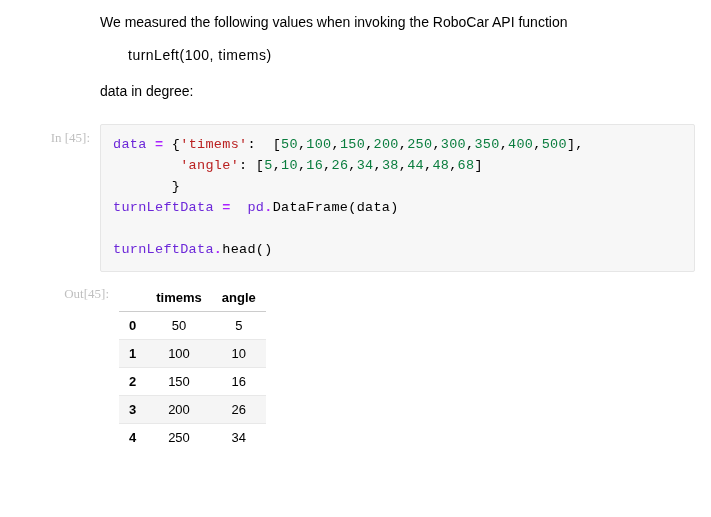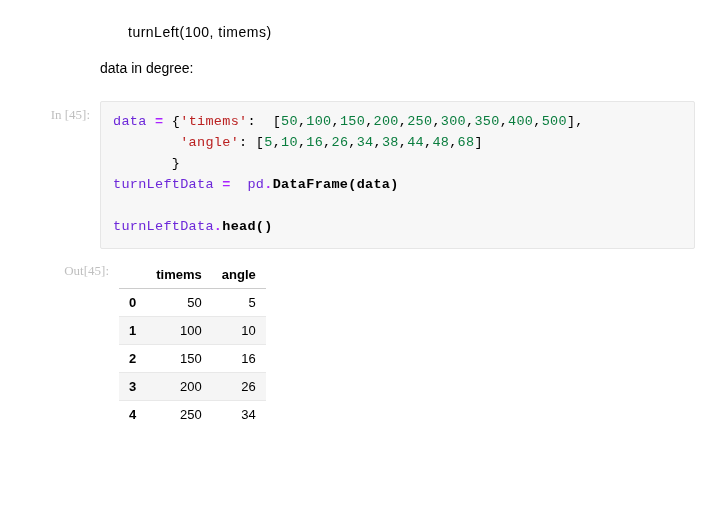--- a/index.html
+++ b/index.html
@@ -58,21 +58,21 @@
     font-family: Menlo, Monaco, "Courier New", monospace;
     font-size: 13.5px;
     line-height: 1.55;
     white-space: pre;
     letter-spacing: 0.3px;
   }
   .c-op { color: #aa22ff; font-weight: bold; }
   .c-str { color: #ba2121; }
   .c-num { color: #0a7d3e; }
   .c-name { color: #6d28d9; }
-  .c-func { color: #000; font-weight: bold; }
+  .c-func { color: #000; }
   .c-dot { color: #aa22ff; font-weight: bold; }
 
   .out-table {
     font-size: 13px;
     border-collapse: collapse;
     margin-top: 4px;
   }
   .out-table th, .out-table td {
     padding: 6px 10px;
     text-align: right;
@@ -90,36 +90,38 @@
     border-right: none;
   }
   .out-table tbody tr:nth-child(even) {
     background: #f5f5f5;
   }
   .out-table tbody tr:nth-child(odd) {
     background: #fff;
   }
   .out-table td, .out-table th {
     border: none;
+    text-align: center;
   }
   .out-table thead th {
     background: #fff;
   }
   .out-table tbody tr td, .out-table tbody tr th {
     border-top: 1px solid #e8e8e8;
   }
 </style>
 </head>
 <body>
 
 <div class="notebook">
 
   <div class="cell">
     <div class="prompt"></div>
     <div class="cell-body markdown">
+      <p>We measured the following values when invoking the RoboCar API function</p>
       <span class="md-code">turnLeft(100, timems)</span>
       <p>data in degree:</p>
     </div>
   </div>
 
   <div class="cell">
     <div class="prompt muted">In [45]:</div>
     <div class="cell-body">
       <div class="input-area"><span class="c-name">data </span><span class="c-op">=</span><span> {</span><span class="c-str">'timems'</span><span>:  [</span><span class="c-num">50</span><span>,</span><span class="c-num">100</span><span>,</span><span class="c-num">150</span><span>,</span><span class="c-num">200</span><span>,</span><span class="c-num">250</span><span>,</span><span class="c-num">300</span><span>,</span><span class="c-num">350</span><span>,</span><span class="c-num">400</span><span>,</span><span class="c-num">500</span><span>],</span>
 <span>        </span><span class="c-str">'angle'</span><span>: [</span><span class="c-num">5</span><span>,</span><span class="c-num">10</span><span>,</span><span class="c-num">16</span><span>,</span><span class="c-num">26</span><span>,</span><span class="c-num">34</span><span>,</span><span class="c-num">38</span><span>,</span><span class="c-num">44</span><span>,</span><span class="c-num">48</span><span>,</span><span class="c-num">68</span><span>]</span>

